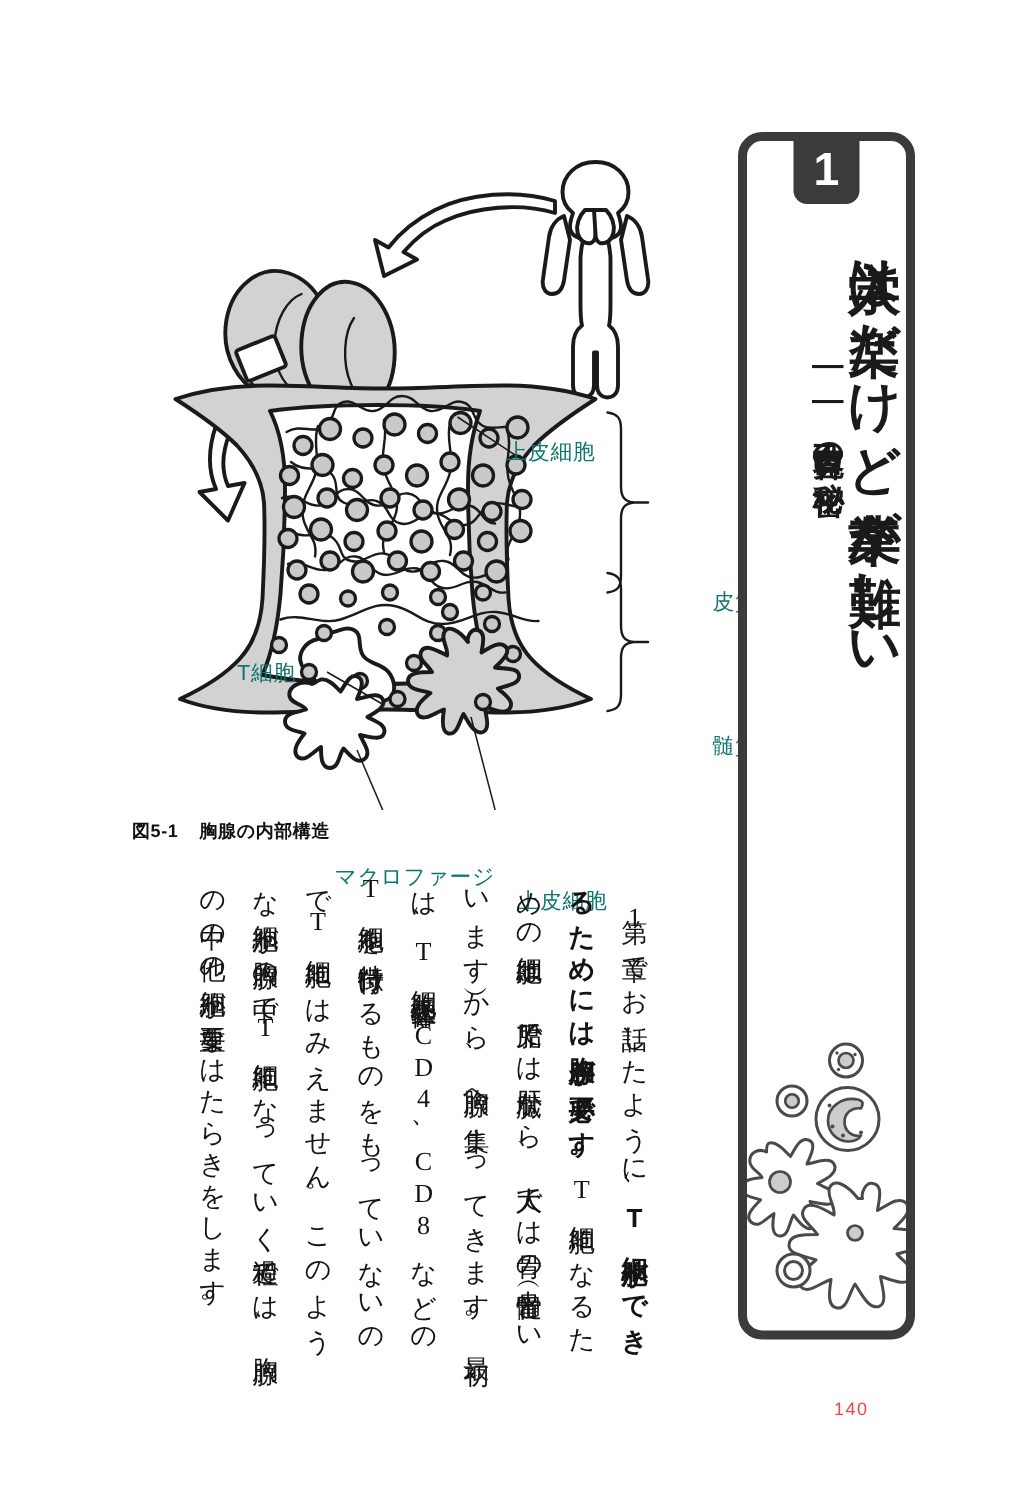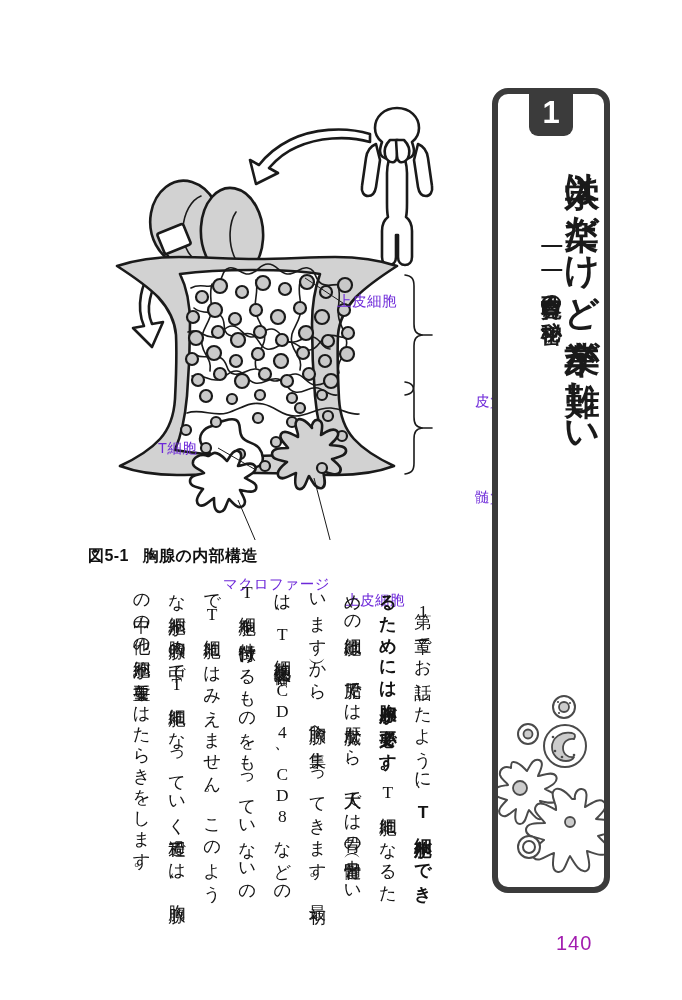--- a/index.html
+++ b/index.html
@@ -101,39 +101,39 @@
     top: 70px;
     width: 420px;
     height: 470px;
   }
   #figure svg { display: block; }
 
   .fig-label {
     position: absolute;
     font-family: "Liberation Sans", "DejaVu Sans", sans-serif;
     font-size: 14.5px;
-    color: #6d28d9;
+    color: #0f766e;
     white-space: nowrap;
     letter-spacing: 0.5px;
   }
   #label-epithelial { left: 277px; top: 222px; }
   #label-tcell      { left: 98px;  top: 369px; text-align: right; }
   #label-cortex     { left: 415px; top: 322px; }
   #label-medulla    { left: 415px; top: 418px; }
   #label-macrophage { left: 163px; top: 505px; text-align: center; }
   #label-dendritic  { left: 285px; top: 521px; }
 
   
   #caption {
     position: absolute;
     left: 88px;
     top: 546px;
     font-family: "Liberation Sans", "DejaVu Sans", sans-serif;
     font-weight: bold;
-    font-size: 16px;
+    font-size: 12px;
     color: #111111;
     letter-spacing: 0.4px;
   }
   #caption .cap-num { margin-right: 14px; }
 
   
   #body-text {
     position: absolute;
     left: 88px;
     top: 582px;
@@ -153,22 +153,22 @@
     font-weight: bold;
   }
   #body-text .indent { margin-top: 17px; }
 
   
   #page-number {
     position: absolute;
     left: 556px;
     top: 932px;
     font-family: "Liberation Sans", "DejaVu Sans", sans-serif;
-    font-size: 20px;
-    color: #a21caf;
+    font-size: 12px;
+    color: #ef4444;
     letter-spacing: 1px;
   }
 </style>
 </head>
 <body>
 
 <div id="page">
 
   <div id="figure">
     <svg width="420" height="470" viewBox="0 0 420 470" xmlns="http://www.w3.org/2000/svg">

